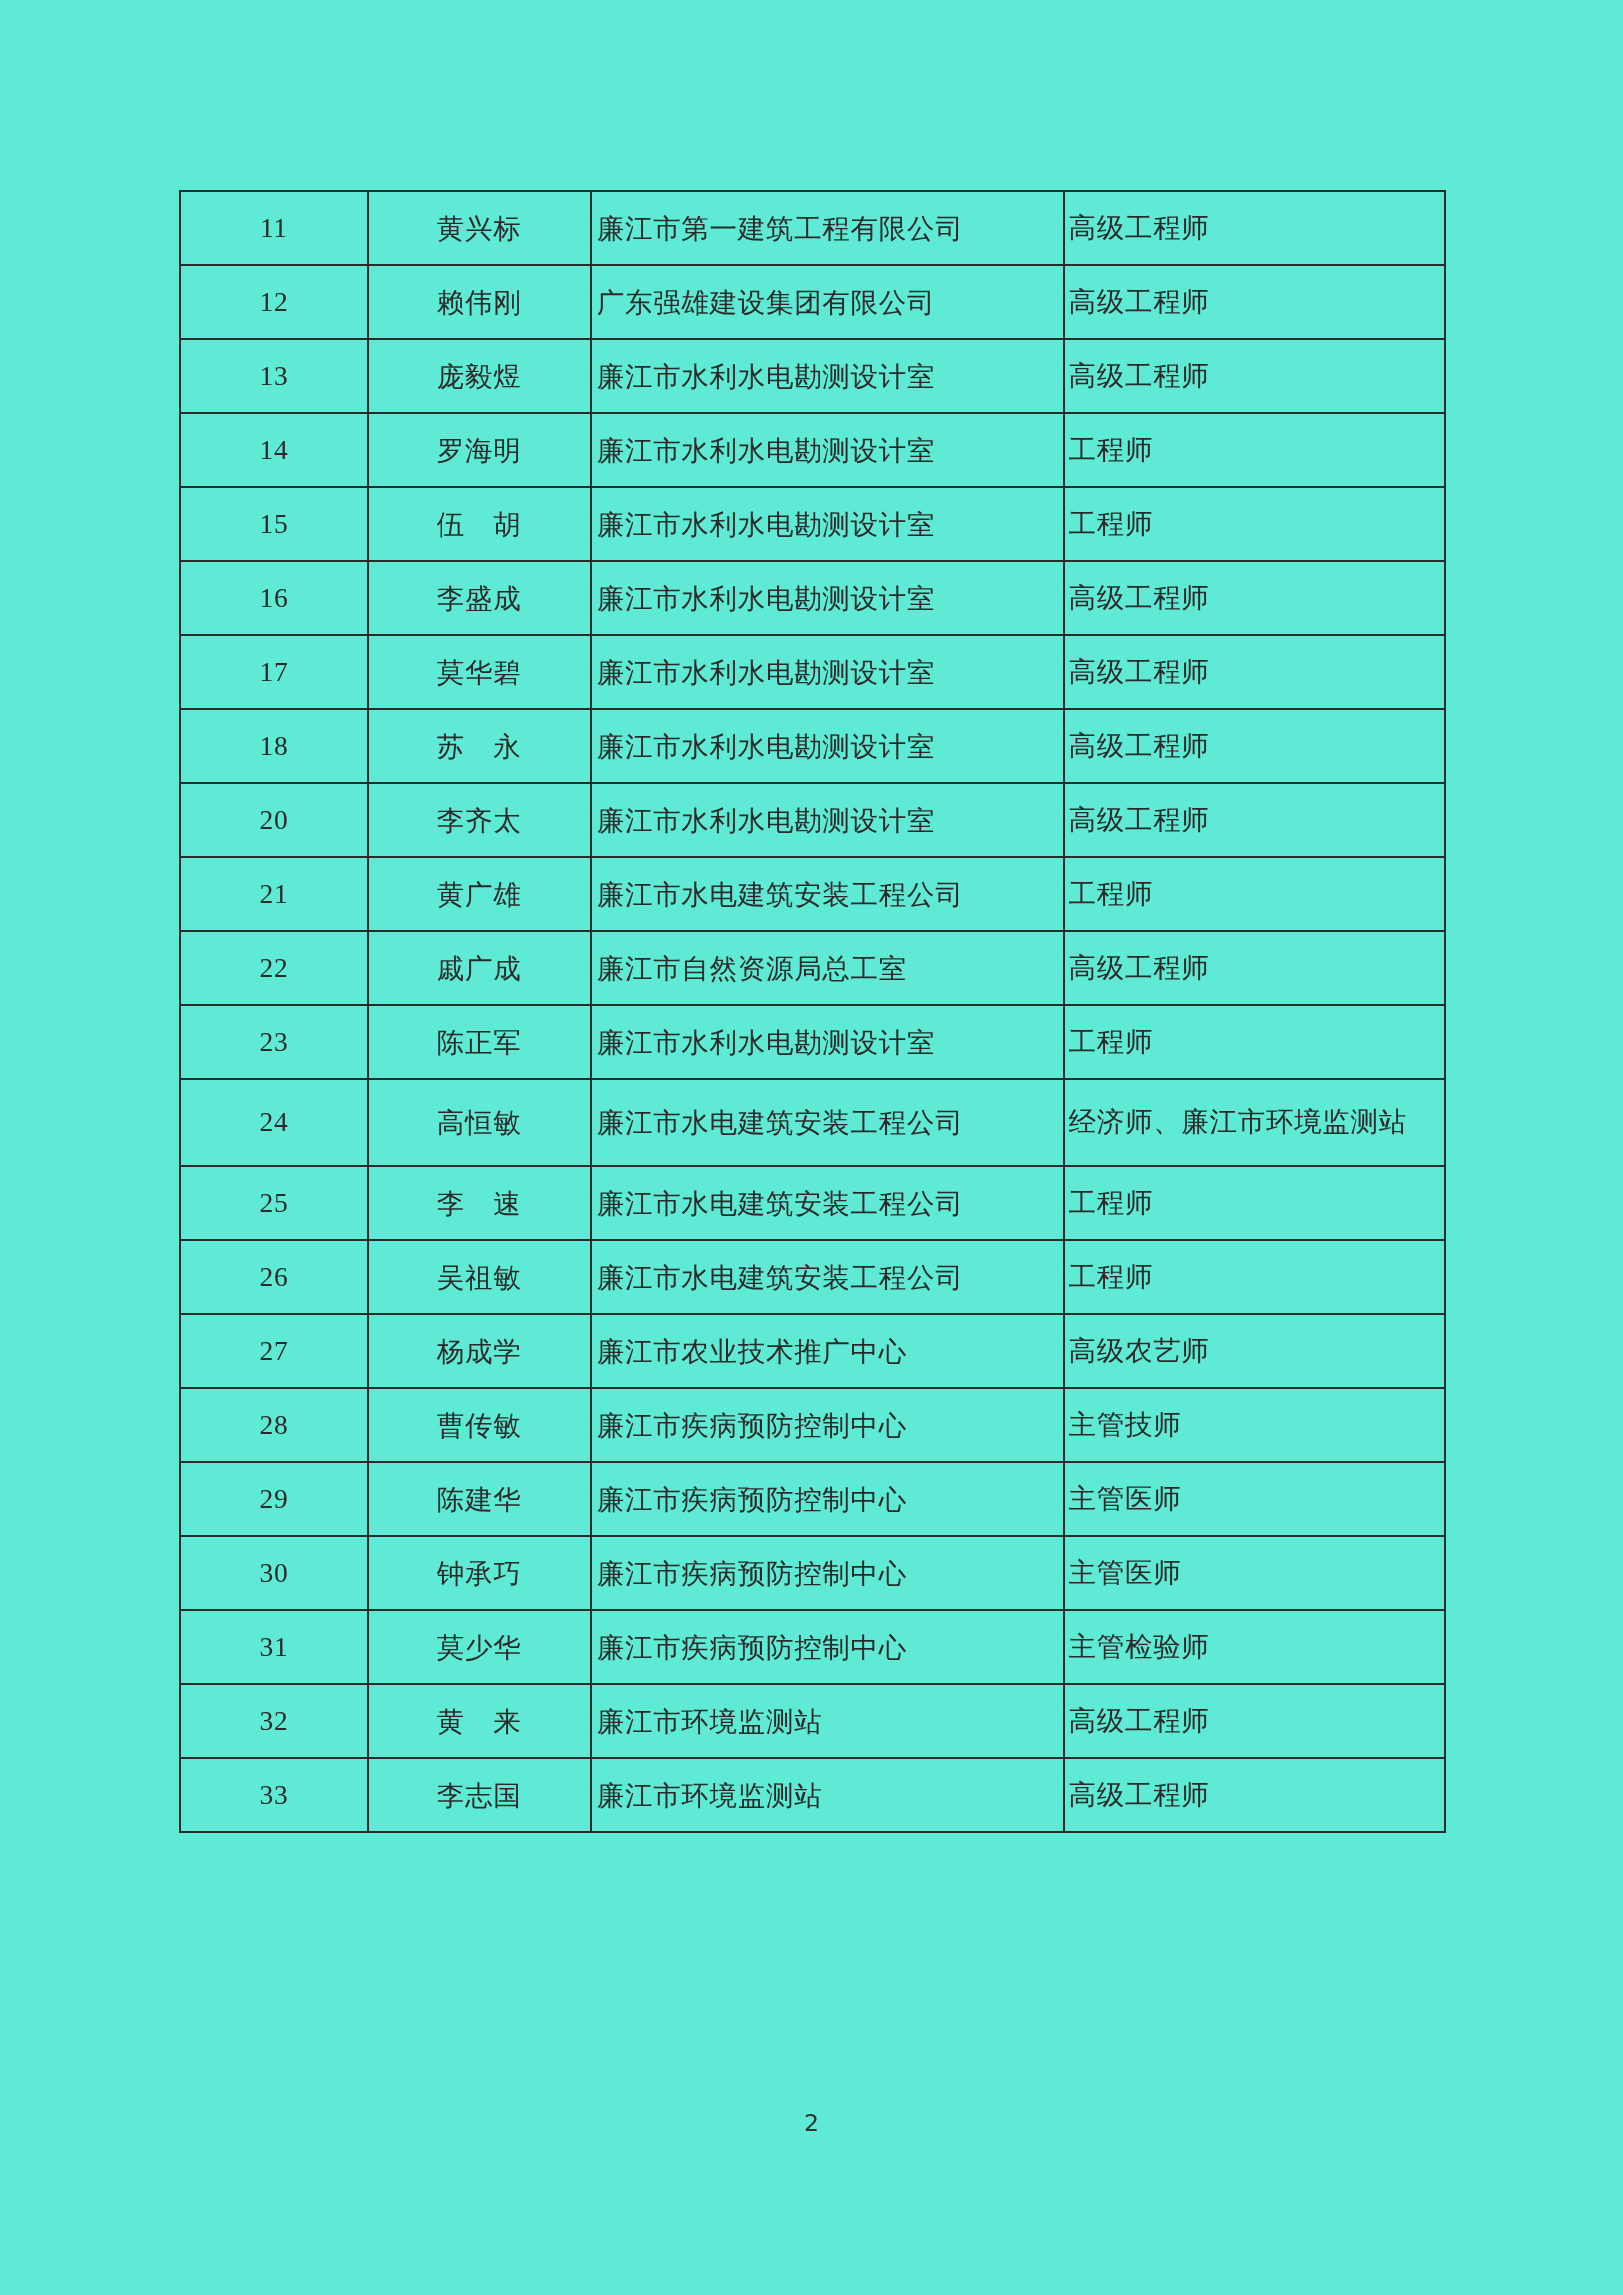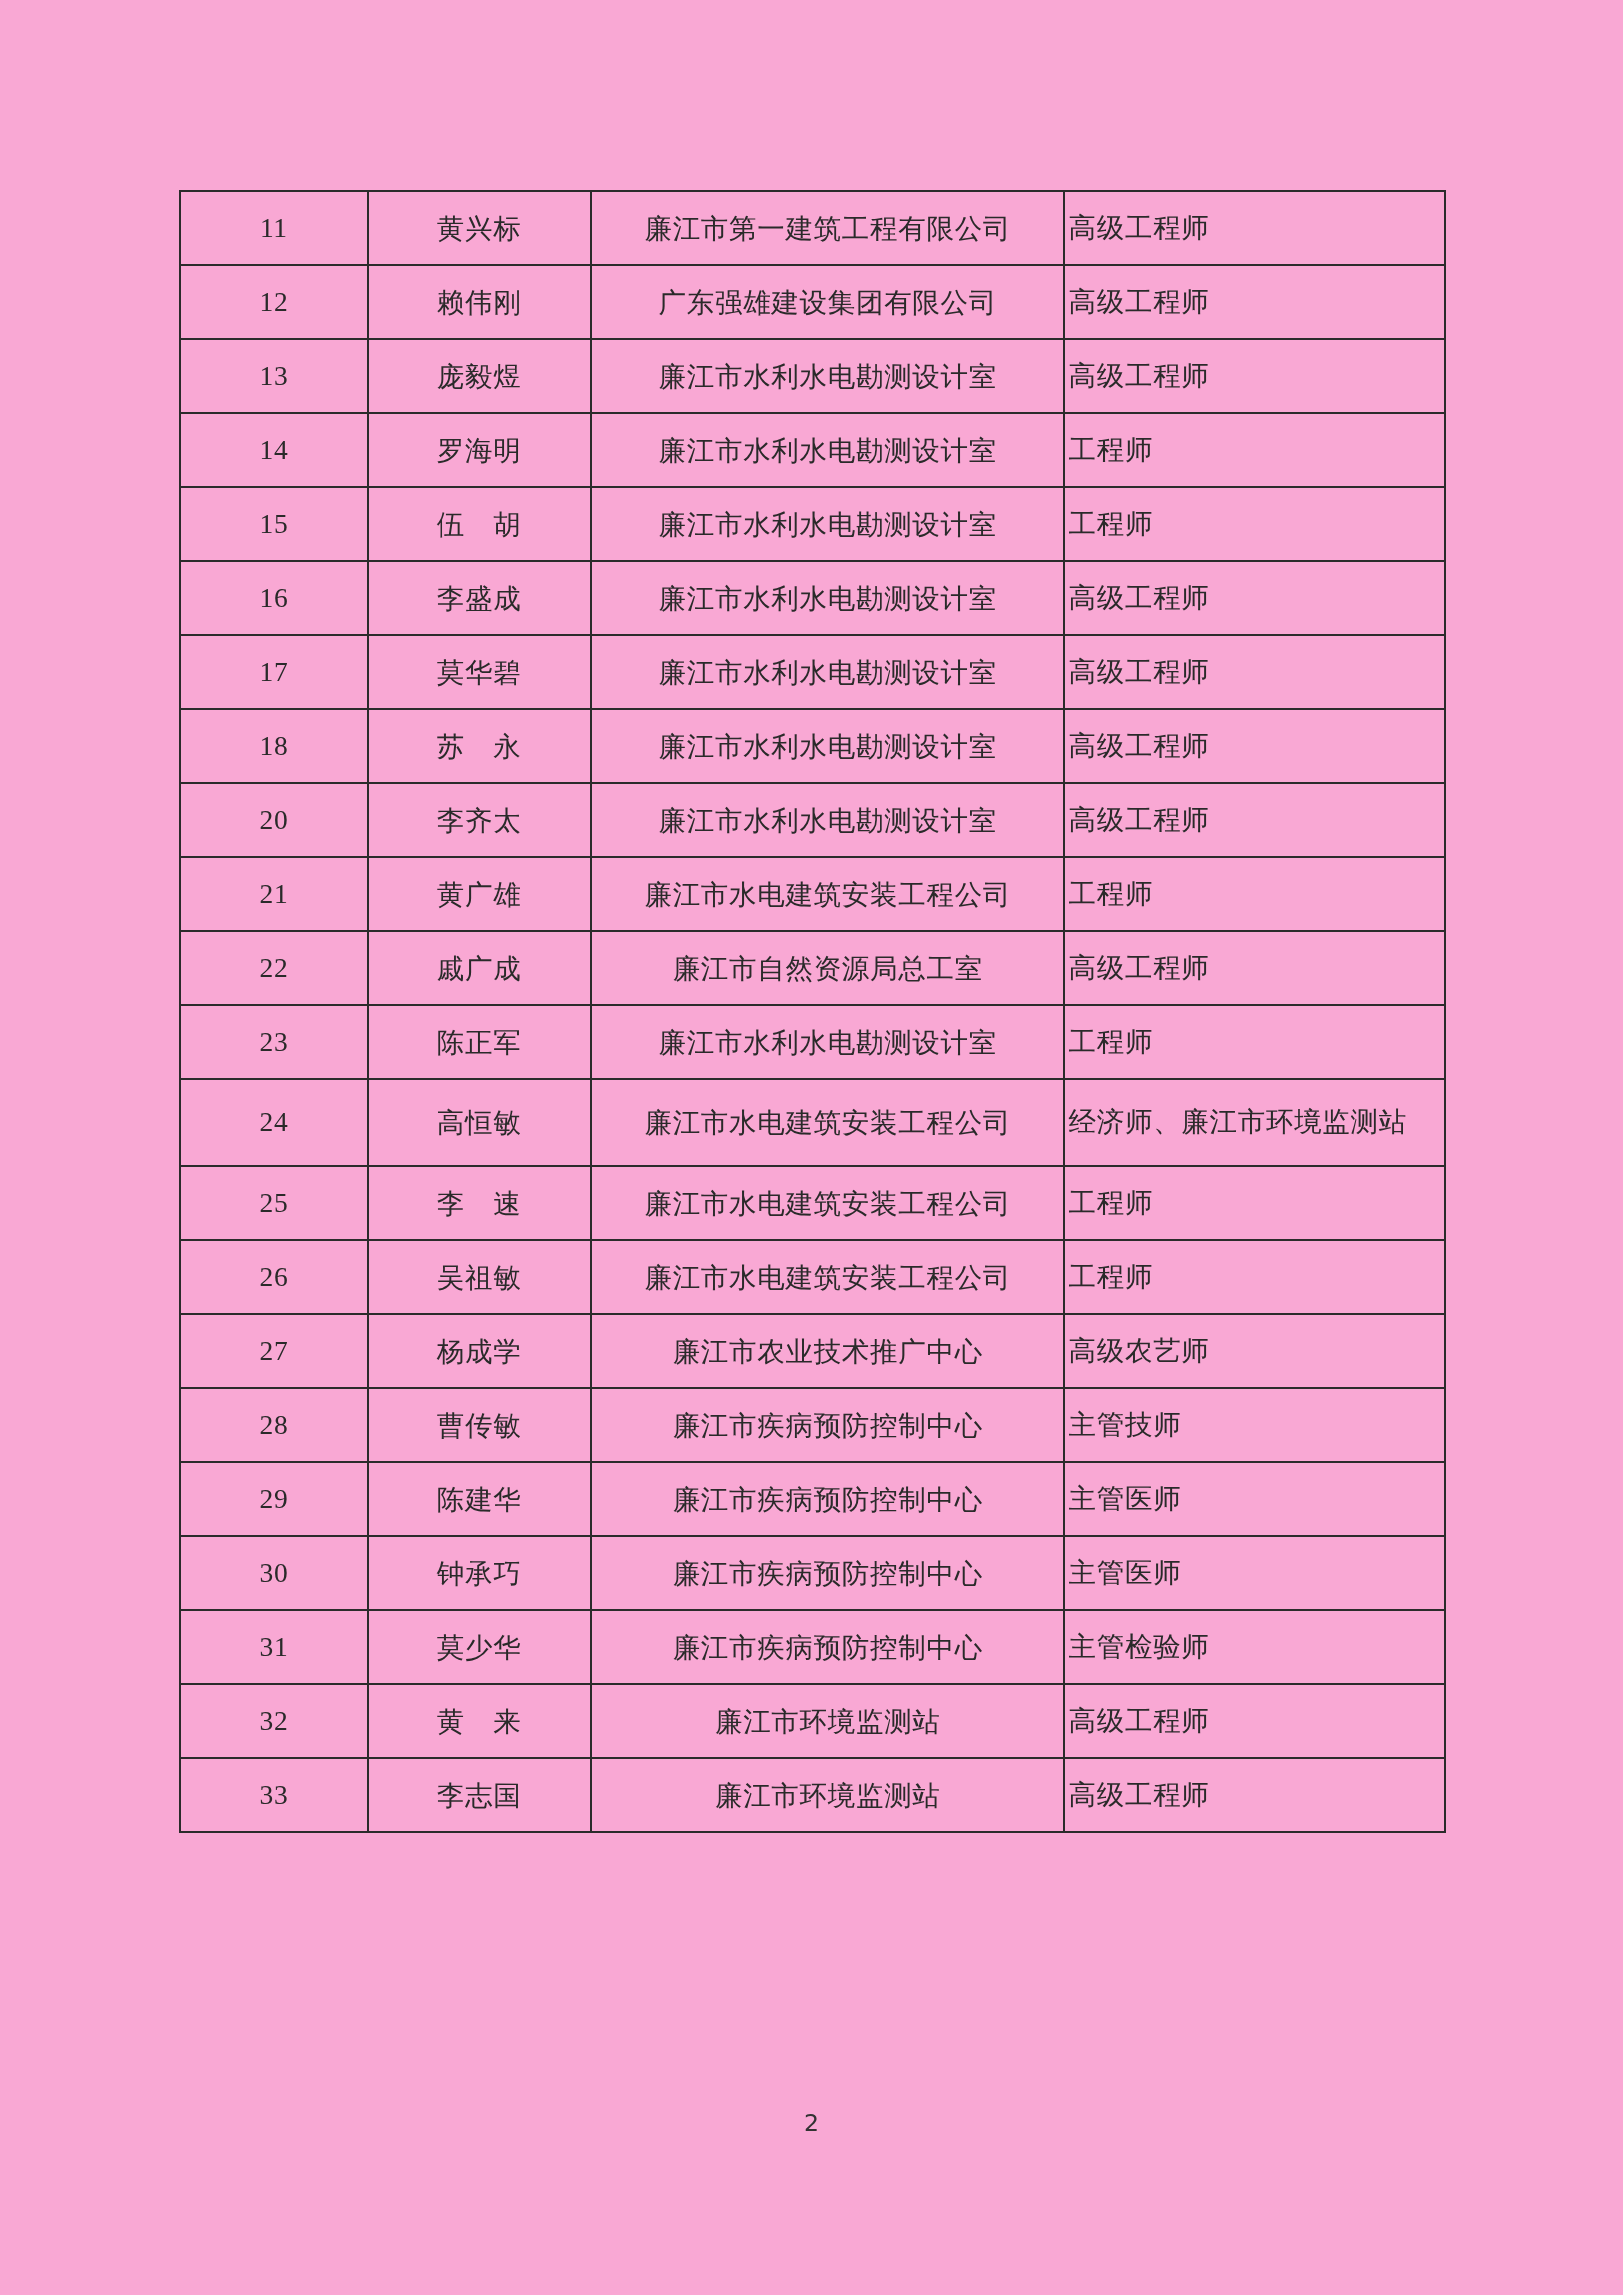--- a/index.html
+++ b/index.html
@@ -13,21 +13,21 @@
       position: relative;
       overflow: hidden;
       font-family: "DejaVu Serif", "Liberation Serif", serif;
       color: #2a2a2a;
     }
     .page {
       position: absolute;
       left: 0; top: 0;
       width: 1623px;
       height: 2295px;
-      background: #f9a8d4;
+      background: #5eead4;
     }
     .roster-table {
       position: absolute;
       left: 179px;
       top: 190px;
       width: 1231px;
       border-collapse: collapse;
       table-layout: fixed;
     }
     .roster-table td {
@@ -37,21 +37,21 @@
       line-height: 1.25;
       padding: 0 3.9px;
       vertical-align: middle;
       letter-spacing: 0.7px;
     }
     .roster-table tr.tall td {
       height: 85px;
     }
     .col-no { width: 178px; text-align: center; font-family: "Liberation Serif", serif; font-size: 29px; }
     .col-name { width: 213px; text-align: center; }
-    .col-org { width: 462px; text-align: center; padding-left: 5.2px !important; }
+    .col-org { width: 462px; text-align: left; padding-left: 5.2px !important; }
     .col-title { width: 372px; text-align: left; font-family: Liberation Serif, serif; }
     .name-text {
       white-space: pre;
     }
     .page-number {
       position: absolute;
       left: 0;
       width: 1623px;
       top: 2109px;
       text-align: center;

